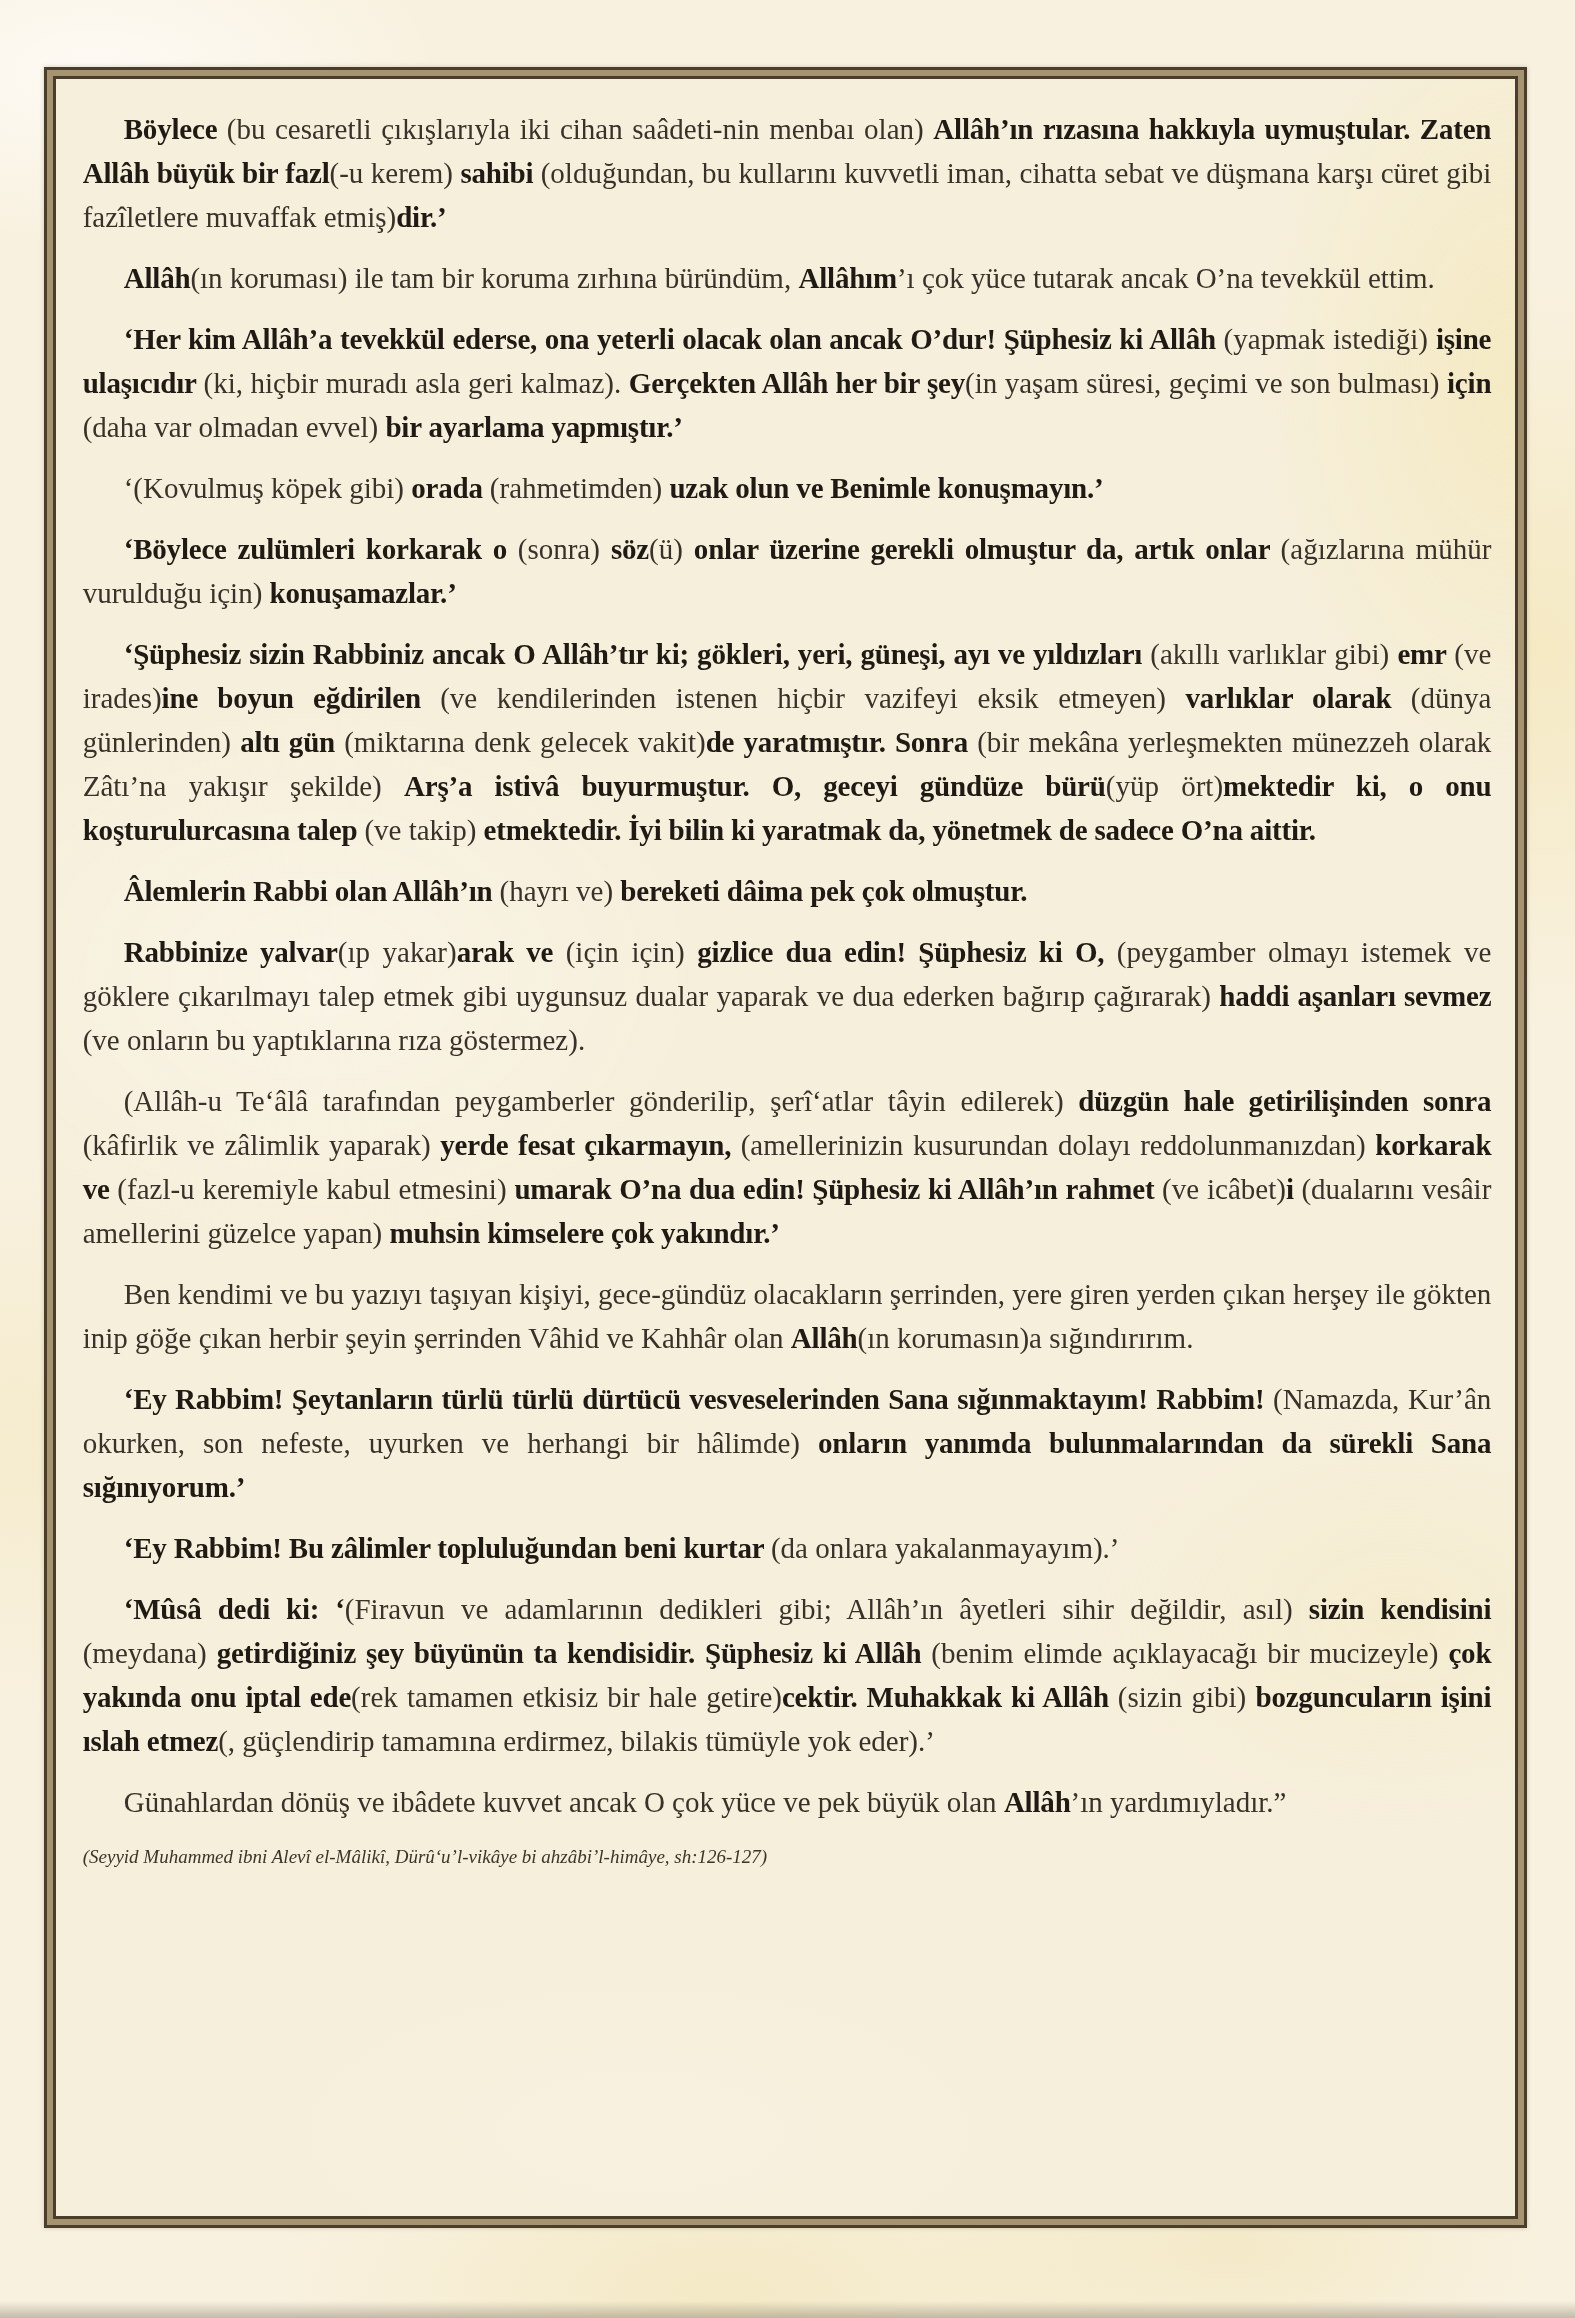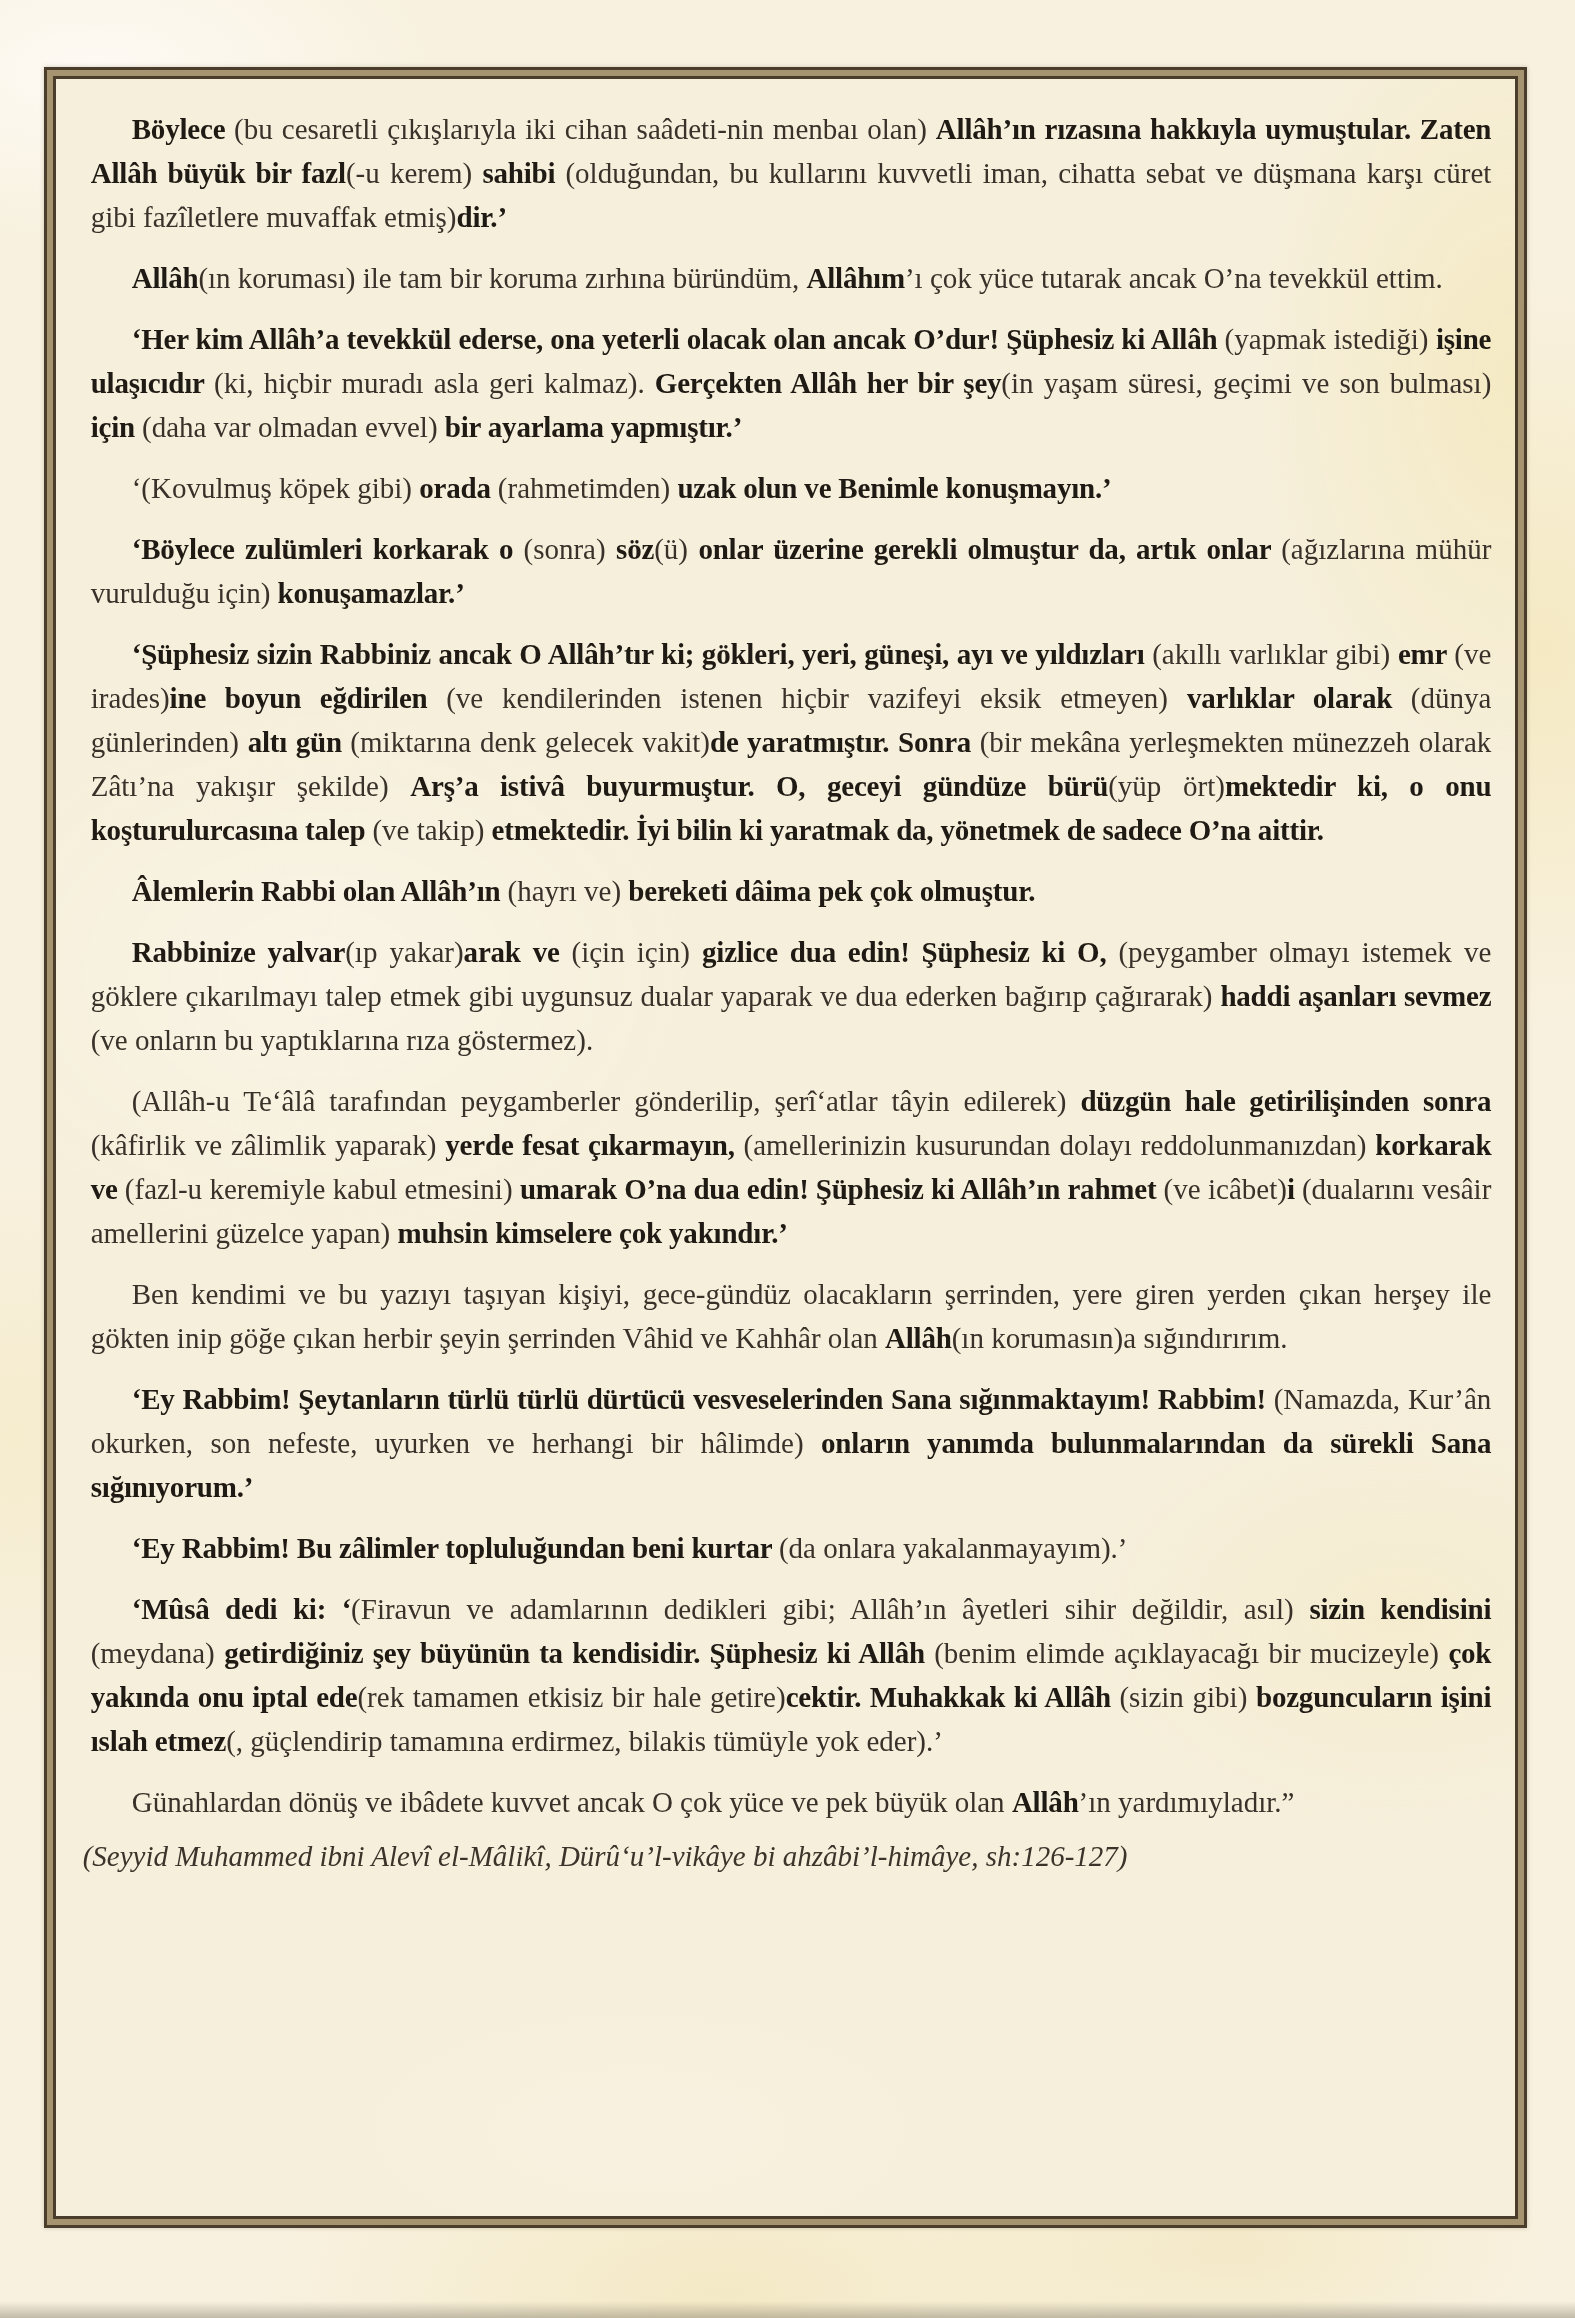--- a/index.html
+++ b/index.html
@@ -30,27 +30,26 @@
     background-image:
       radial-gradient(ellipse 368px 581px at 100% 14%, rgba(240,219,128,0.26), rgba(240,219,128,0) 70%),
       radial-gradient(ellipse 538px 382px at 18% 42%, rgba(252,248,238,0.55), rgba(252,248,238,0) 72%),
       radial-gradient(ellipse 453px 304px at 92% 72%, rgba(241,226,166,0.22), rgba(241,226,166,0) 70%),
       radial-gradient(ellipse 496px 212px at 40% 96%, rgba(250,243,228,0.5), rgba(250,243,228,0) 75%);
     padding:28px 24px 0 27px;
   }
   .text-body{
     font-size:29px;line-height:44px;color:#342c24;
     text-align:justify;
-    margin-left:8px;
   }
   .text-body p.para{margin:0 0 17px 0;text-indent:41px;}
   .text-body .run{color:#3a322a;}
   .text-body .run.b{font-weight:700;color:#1f1a14;letter-spacing:-0.2px;}
   .citation{
-    margin-top:8.5px;font-style:italic;font-size:29px;line-height:31px;color:#3c342b;
+    margin-top:8.5px;font-style:italic;font-size:19px;line-height:31px;color:#3c342b;
     text-align:left;
   }
   .badge{position:absolute;left:717px;top:2171px;width:142px;height:106px;}
   .badge svg{position:absolute;inset:0;}
   .badge-num{
     position:absolute;inset:0;display:flex;align-items:center;justify-content:center;
     font-family:"DejaVu Serif","Liberation Serif",serif;
     font-size:42px;font-weight:600;color:#53402e;padding-bottom:1.4px;
   }
   .photo-shadow{

